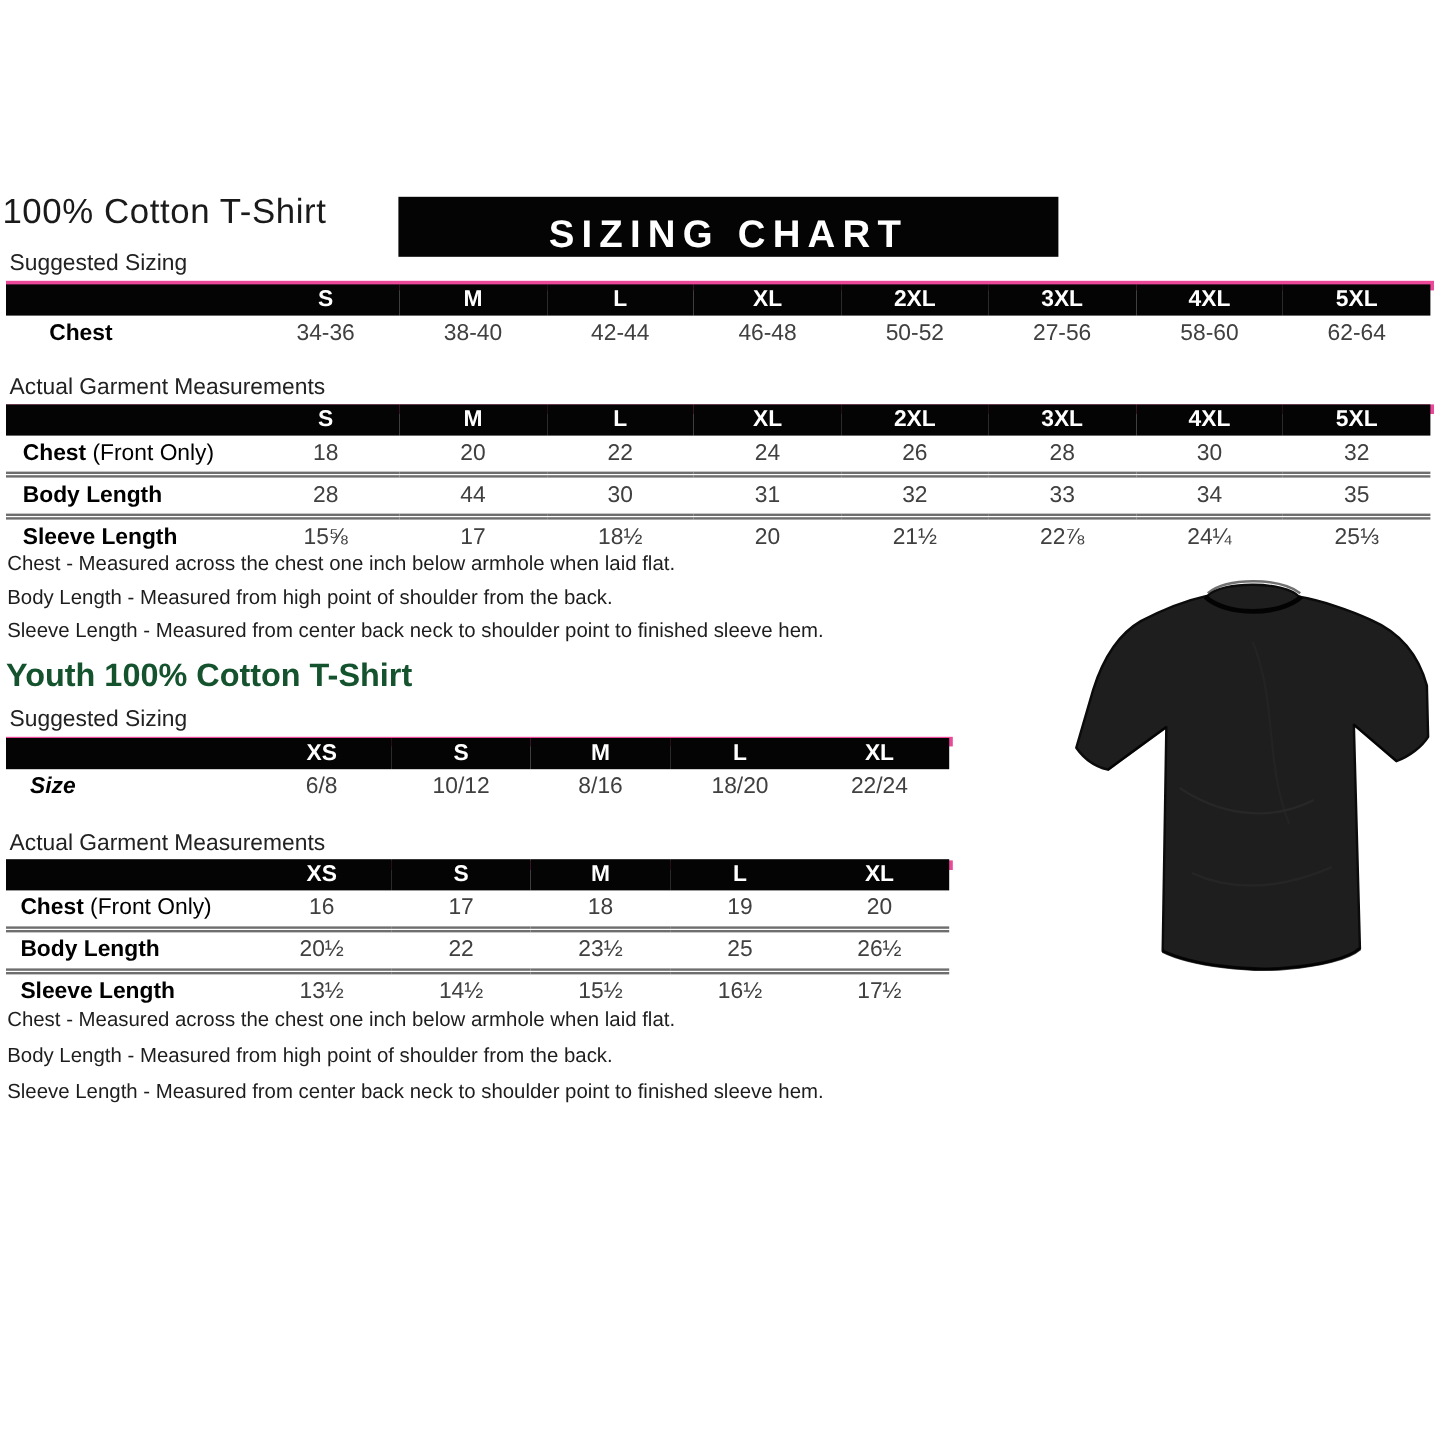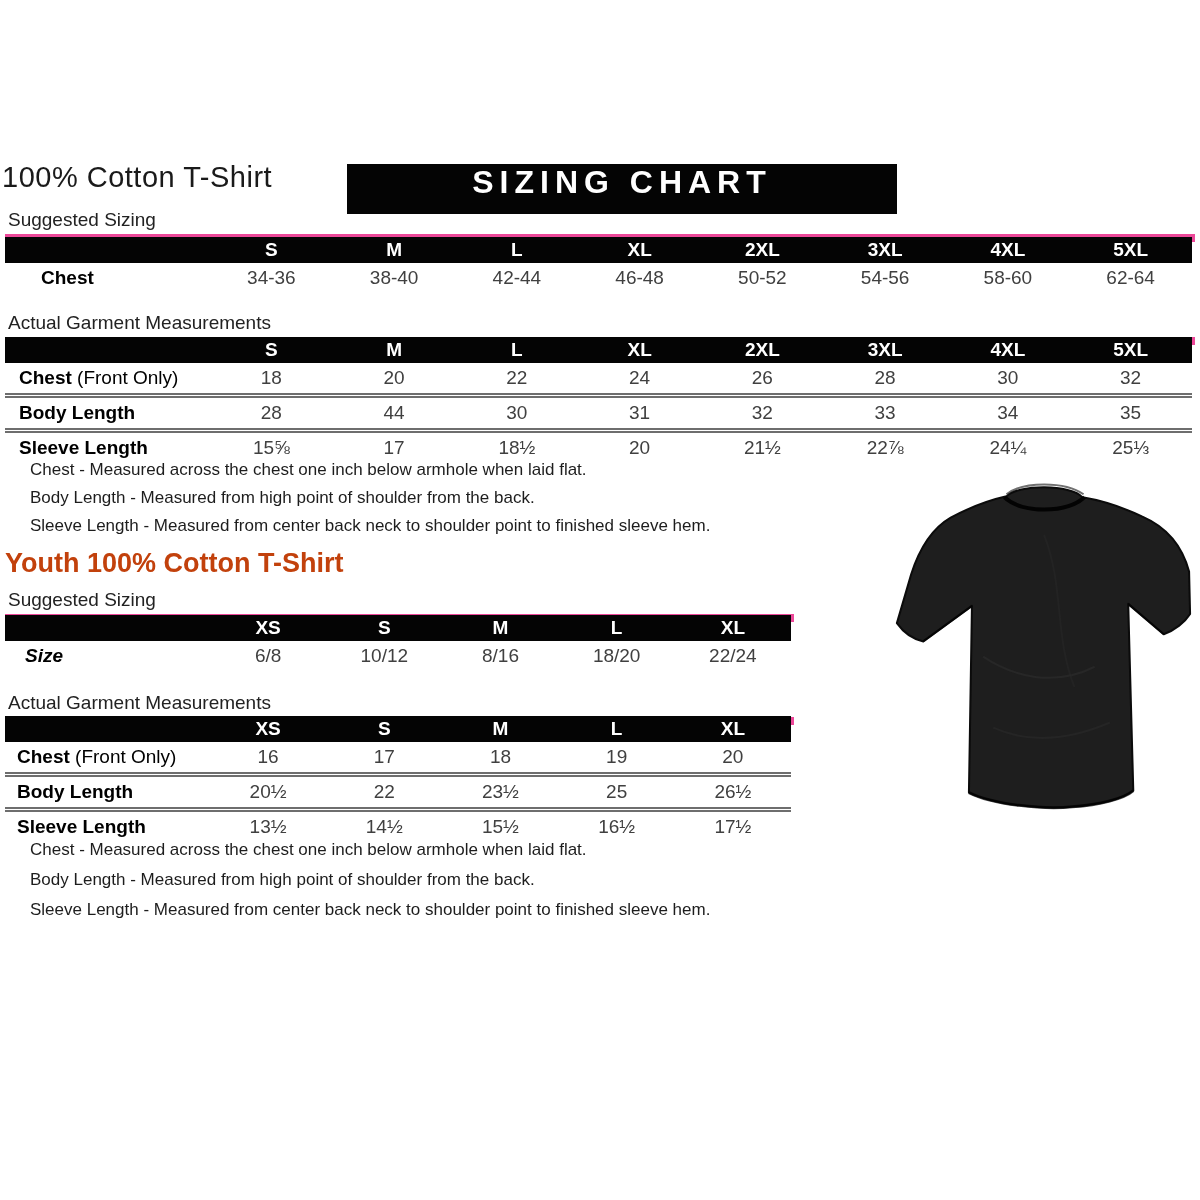--- a/index.html
+++ b/index.html
@@ -1,25 +1,25 @@
 <!DOCTYPE html>
 <html><head>
 <meta charset="utf-8">
 <style>
   html,body{margin:0;padding:0;background:#fff;}
   body{font-family:"Liberation Sans","DejaVu Sans",sans-serif;color:#111;}
   .page{position:relative;width:1200px;height:1200px;background:#fff;overflow:hidden;}
 
   
   .adult-title{position:absolute;left:2px;top:161px;font-size:29px;font-weight:400;color:#1a1a1a;letter-spacing:.5px;}
-  .youth-title{position:absolute;left:5px;top:548px;font-size:27px;font-weight:700;color:#c2410c;}
-
-  
-  .banner{position:absolute;left:347px;top:164px;width:550px;height:50px;background:#040404;
-          display:flex;align-items:flex-start;justify-content:center;}
+  .youth-title{position:absolute;left:5px;top:548px;font-size:27px;font-weight:700;color:#14532d;}
+
+  
+  .banner{position:absolute;left:332px;top:164px;width:550px;height:50px;background:#040404;
+          display:flex;align-items:flex-end;justify-content:center;}
   .banner span{color:#fff;font-weight:700;font-size:32px;letter-spacing:6px;}
 
   
   .section-label{position:absolute;font-size:19px;color:#222;border-bottom:8px solid #ec4899;padding-bottom:3px;}
   .lbl-a1{left:5px;top:209px;width:1187px;padding-left:3px;}
   .lbl-a2{left:5px;top:312px;width:1187px;padding-left:3px;}
   .lbl-y1{left:5px;top:589px;width:786px;padding-left:3px;}
   .lbl-y2{left:5px;top:692px;width:786px;padding-left:3px;}
 
   
@@ -32,21 +32,21 @@
   table.tbl td{font-size:19px;height:30px;padding:0;text-align:center;color:#404040;vertical-align:middle;}
   table.tbl td.rowlabel{text-align:left;color:#000;}
   table.tbl td.rowlabel .b{font-weight:700;}
   table.tbl.lined tbody tr + tr td{border-top:5px double #6e6e6e;}
   .pad-a1 td.rowlabel{padding-left:36px;}
   .pad-a2 td.rowlabel{padding-left:14px;}
   .pad-y1 td.rowlabel{padding-left:20px;font-style:italic;}
   .pad-y2 td.rowlabel{padding-left:12px;}
 
   
-  .notes{position:absolute;left:30px;font-size:17px;color:#1d1d1d;}
+  .notes{position:absolute;left:6px;font-size:17px;color:#1d1d1d;}
   .notes p{margin:0 0 10px 0;line-height:18px;}
   .notes-adult{top:461px;}
   .notes-youth{top:841px;}
   .notes-youth p{margin-bottom:12px;}
 
   
   .tshirt-wrap{position:absolute;left:890px;top:474px;width:308px;height:350px;}
 </style>
 </head>
 <body>
@@ -87,21 +87,21 @@
       </tr>
     </thead>
     <tbody>
       <tr>
         <td class="rowlabel"><span class="b">Chest</span><span></span></td>
         <td>34-36</td>
         <td>38-40</td>
         <td>42-44</td>
         <td>46-48</td>
         <td>50-52</td>
-        <td>54-56</td>
+        <td>27-56</td>
         <td>58-60</td>
         <td>62-64</td>
       </tr>
     </tbody>
   </table>
 
   <div class="section-label lbl-a2">Actual Garment Measurements</div>
 
   <table class="tbl tbl-a2 pad-a2 lined">
     <colgroup>

